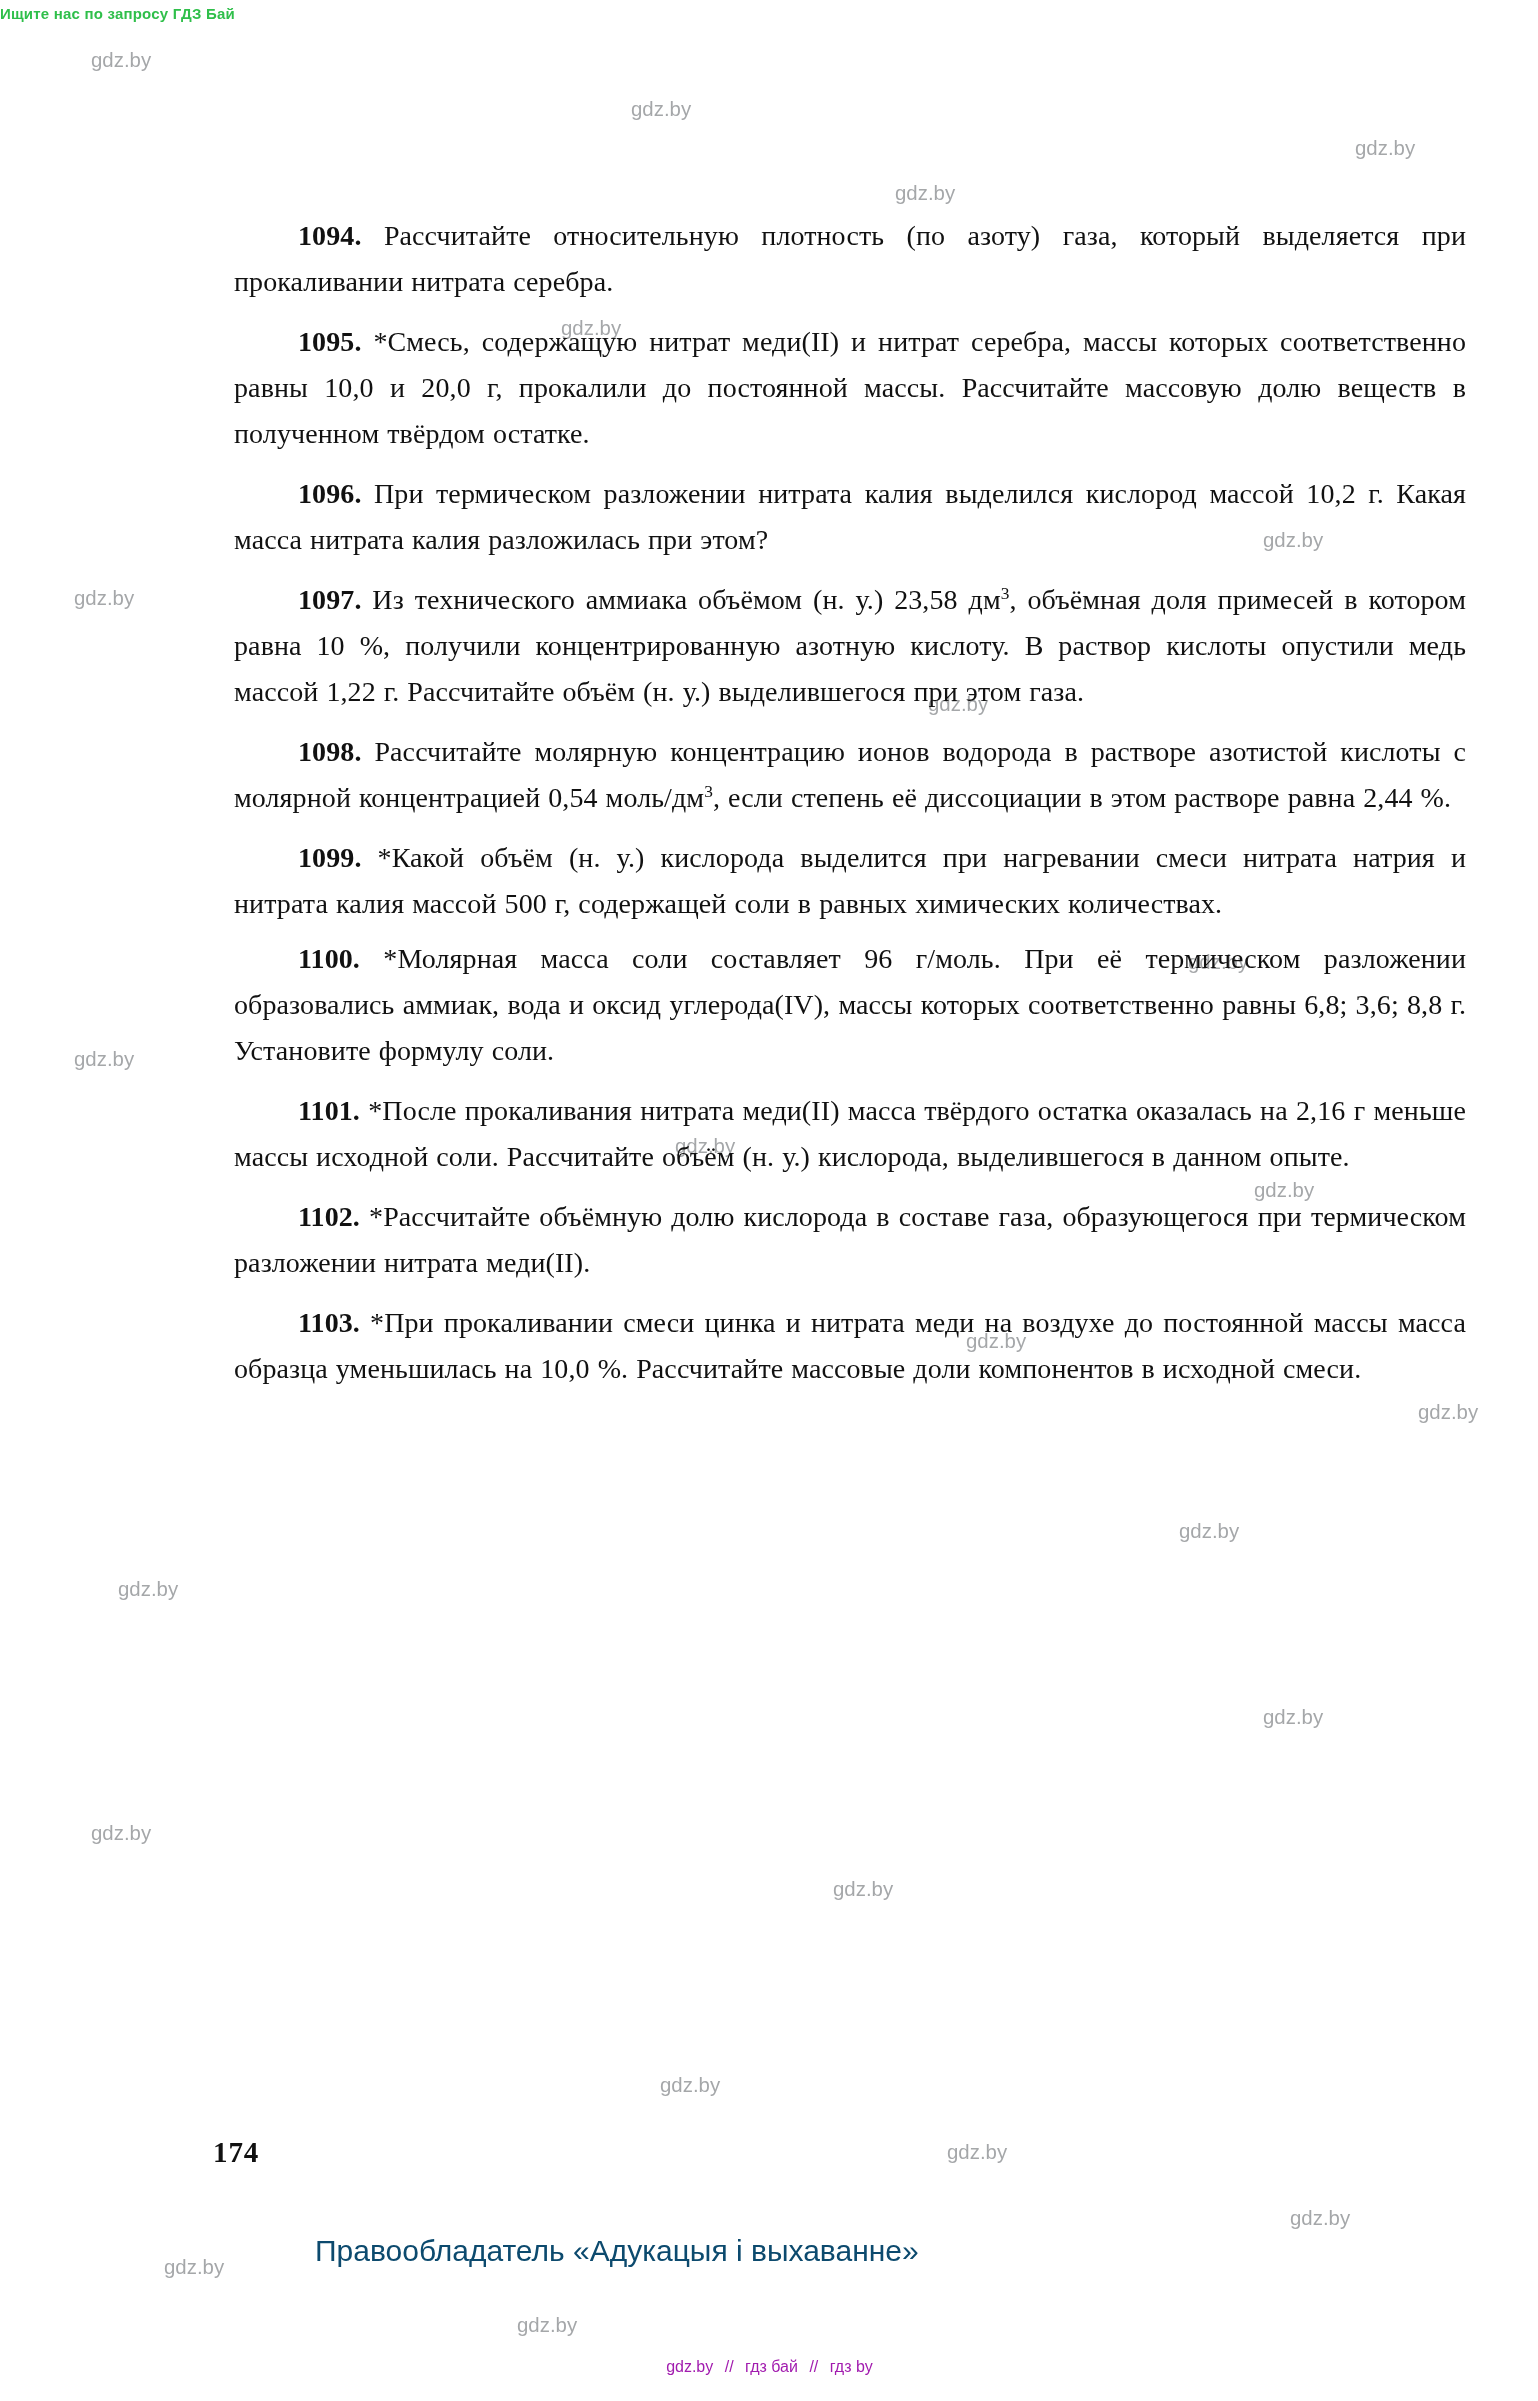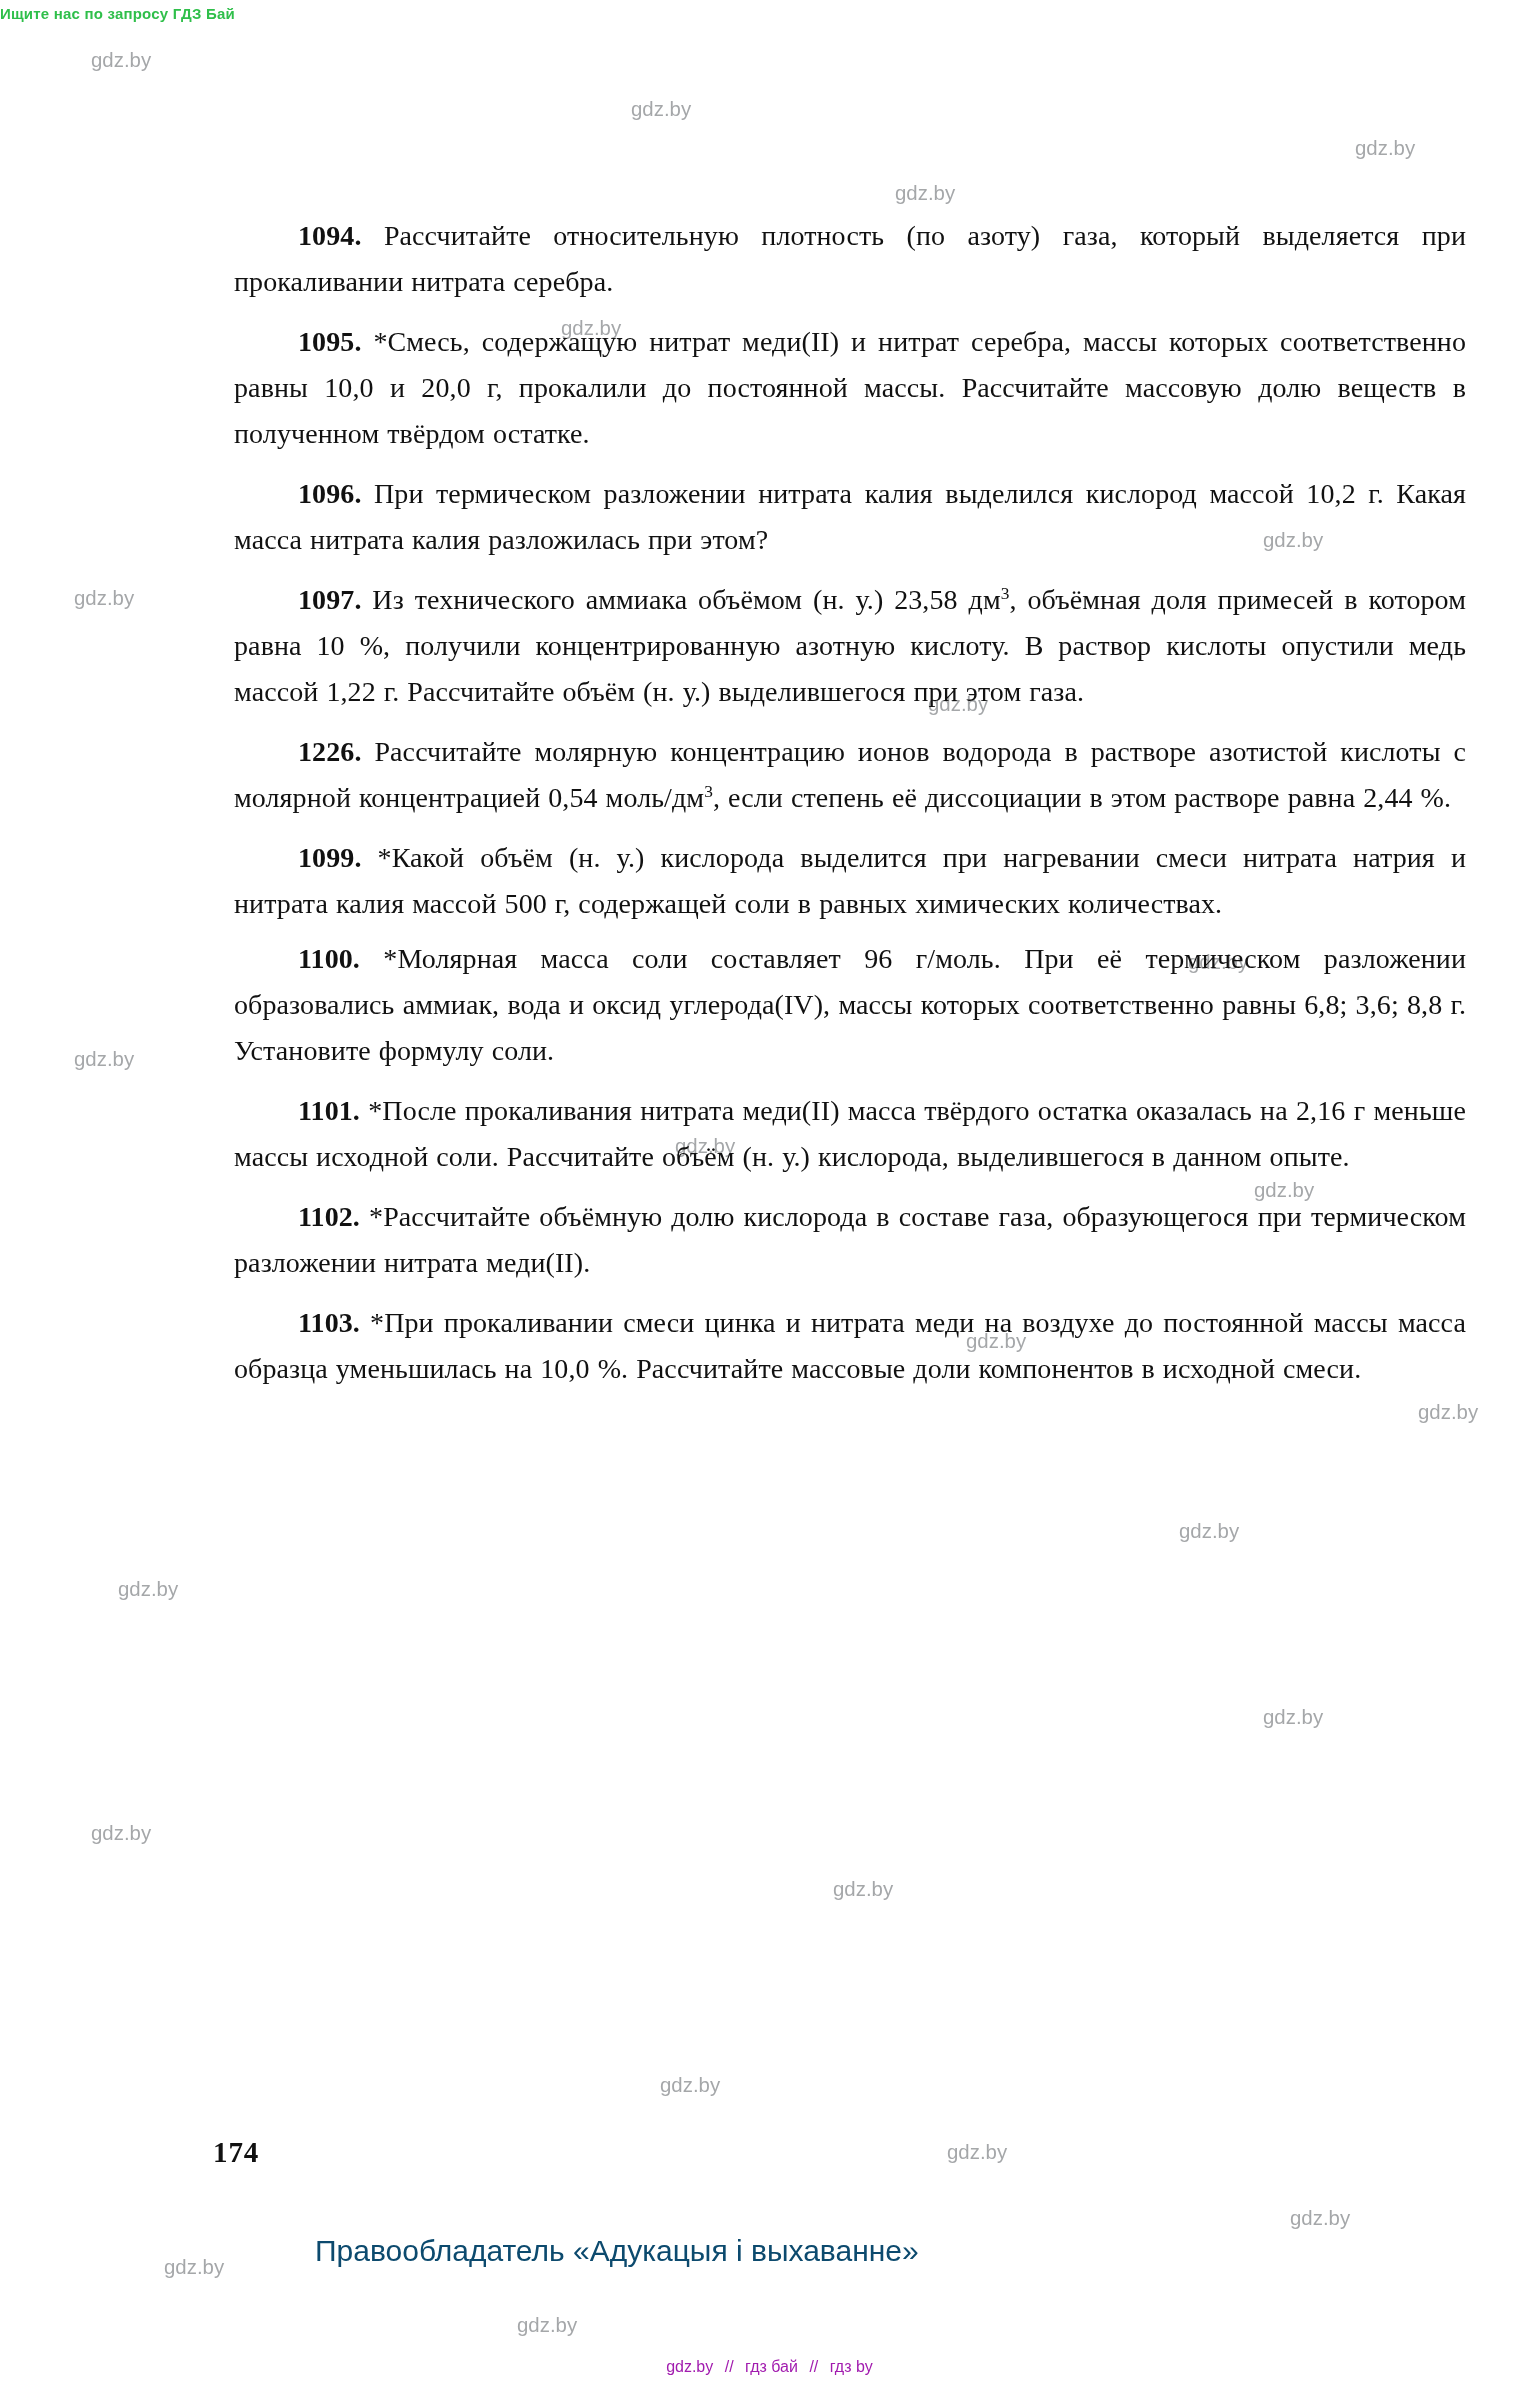--- a/index.html
+++ b/index.html
@@ -141,21 +141,21 @@
   <p class="para">
     <span class="num">1095.</span><span> *Смесь, содержащую нитрат меди(II) и нитрат серебра, массы которых соответственно равны 10,0 и 20,0 г, прокалили до постоянной массы. Рассчитайте массовую долю веществ в полученном твёрдом остатке.</span>
   </p>
   <p class="para">
     <span class="num">1096.</span><span> При термическом разложении нитрата калия выделился кислород массой 10,2 г. Какая масса нитрата калия разложилась при этом?</span>
   </p>
   <p class="para">
     <span class="num">1097.</span><span> Из технического аммиака объёмом (н. у.) 23,58 дм<sup>3</sup>, объёмная доля примесей в котором равна 10 %, получили концентрированную азотную кислоту. В раствор кислоты опустили медь массой 1,22 г. Рассчитайте объём (н. у.) выделившегося при этом газа.</span>
   </p>
   <p class="para">
-    <span class="num">1226.</span><span> Рассчитайте молярную концентрацию ионов водорода в растворе азотистой кислоты с молярной концентрацией 0,54 моль/дм<sup>3</sup>, если степень её диссоциации в этом растворе равна 2,44 %.</span>
+    <span class="num">1098.</span><span> Рассчитайте молярную концентрацию ионов водорода в растворе азотистой кислоты с молярной концентрацией 0,54 моль/дм<sup>3</sup>, если степень её диссоциации в этом растворе равна 2,44 %.</span>
   </p>
   <p class="para tight">
     <span class="num">1099.</span><span> *Какой объём (н. у.) кислорода выделится при нагревании смеси нитрата натрия и нитрата калия массой 500 г, содержащей соли в равных химических количествах.</span>
   </p>
   <p class="para">
     <span class="num">1100.</span><span> *Молярная масса соли составляет 96 г/моль. При её термическом разложении образовались аммиак, вода и оксид углерода(IV), массы которых соответственно равны 6,8; 3,6; 8,8 г. Установите формулу соли.</span>
   </p>
   <p class="para">
     <span class="num">1101.</span><span> *После прокаливания нитрата меди(II) масса твёрдого остатка оказалась на 2,16 г меньше массы исходной соли. Рассчитайте объём (н. у.) кислорода, выделившегося в данном опыте.</span>
   </p>

